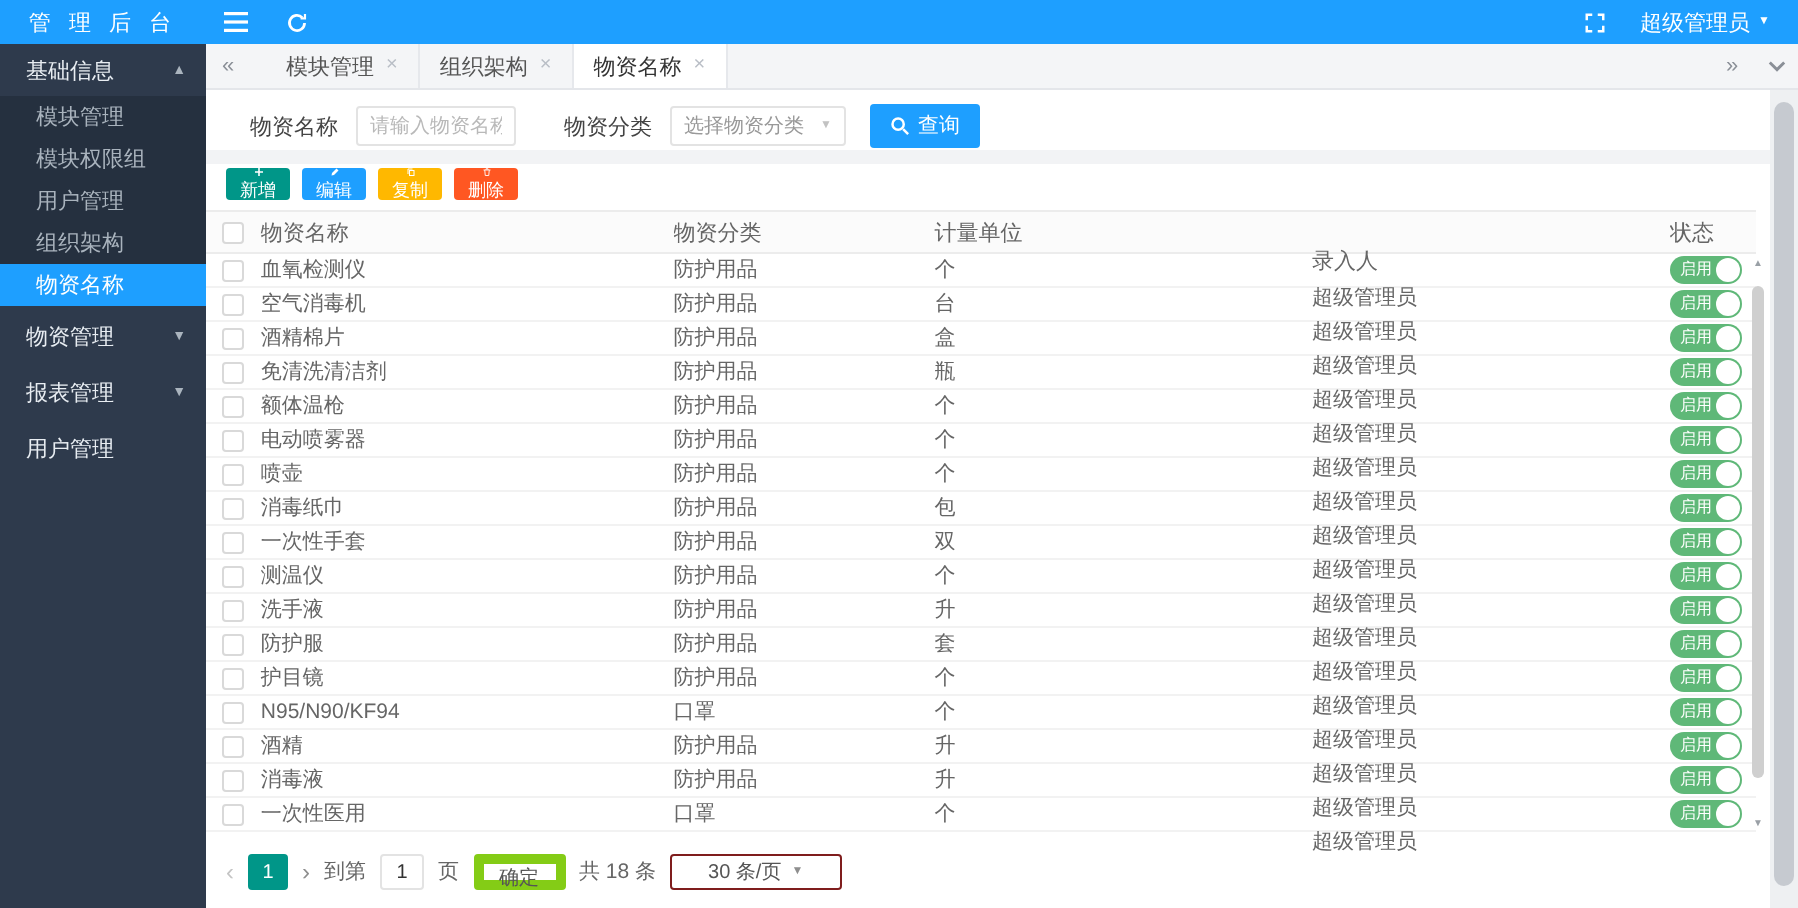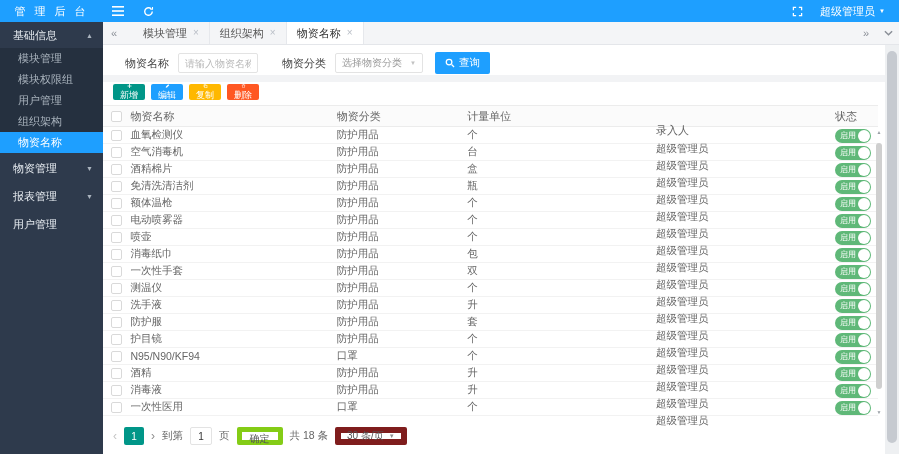--- a/index.html
+++ b/index.html
@@ -94,22 +94,22 @@
   .pager { position:absolute; left:10px; top:381px; height:20px; display:flex; align-items:center;
            gap:7px; font-size:10.5px; color:#666; }
   .pg-arrow { color:#C4C4C4; font-size:12px; cursor:pointer; }
   .pg-arrow.next { color:#8e8e8e; }
   .pg-cur { width:20px; height:18px; background:#009688; color:#fff; border-radius:2px;
             display:flex; align-items:center; justify-content:center; font-size:10px; cursor:pointer; }
   .pg-input { width:22px; height:18px; border:1px solid #E3E3E3; border-radius:2px; text-align:center;
               font-size:10px; color:#333; outline:none; font-family:inherit; }
   .pg-confirm { height:18px; padding:0 8px; border:5px solid #84cc16; background:#fff; border-radius:2px;
                 font-size:10px; color:#555; cursor:pointer; font-family:inherit; }
-  .pg-size { height:18px; border:6px solid #7f1d1d; border-radius:2px; display:flex; align-items:center;
-             gap:5px; padding:0 6px; font-size:10px; color:#555; cursor:pointer; background:#fff; }
+  .pg-size { height:18px; border:1px solid #7f1d1d; border-radius:2px; display:flex; align-items:center;
+             gap:5px; padding:0 18px; font-size:10px; color:#555; cursor:pointer; background:#fff; }
   .pg-size .dd { font-size:6px; color:#8e8e8e; }
 
   
   .page-scroll { position:absolute; left:885px; top:45px; width:14px; height:409px; background:#EEF0F2; z-index:2; }
   .page-scroll .thumb { position:absolute; left:2px; top:6px; width:10px; height:392px; background:#C6CAD0; border-radius:5px; }
 </style>
 </head>
 <body>
 
 <div class="app">

